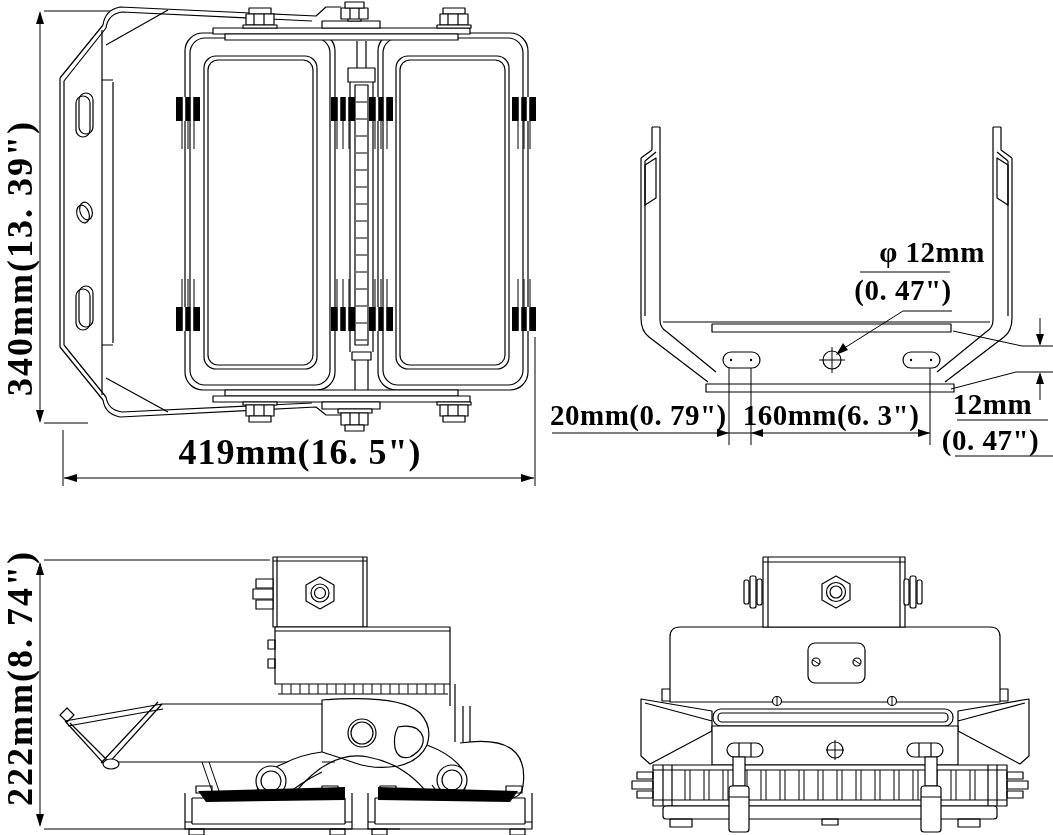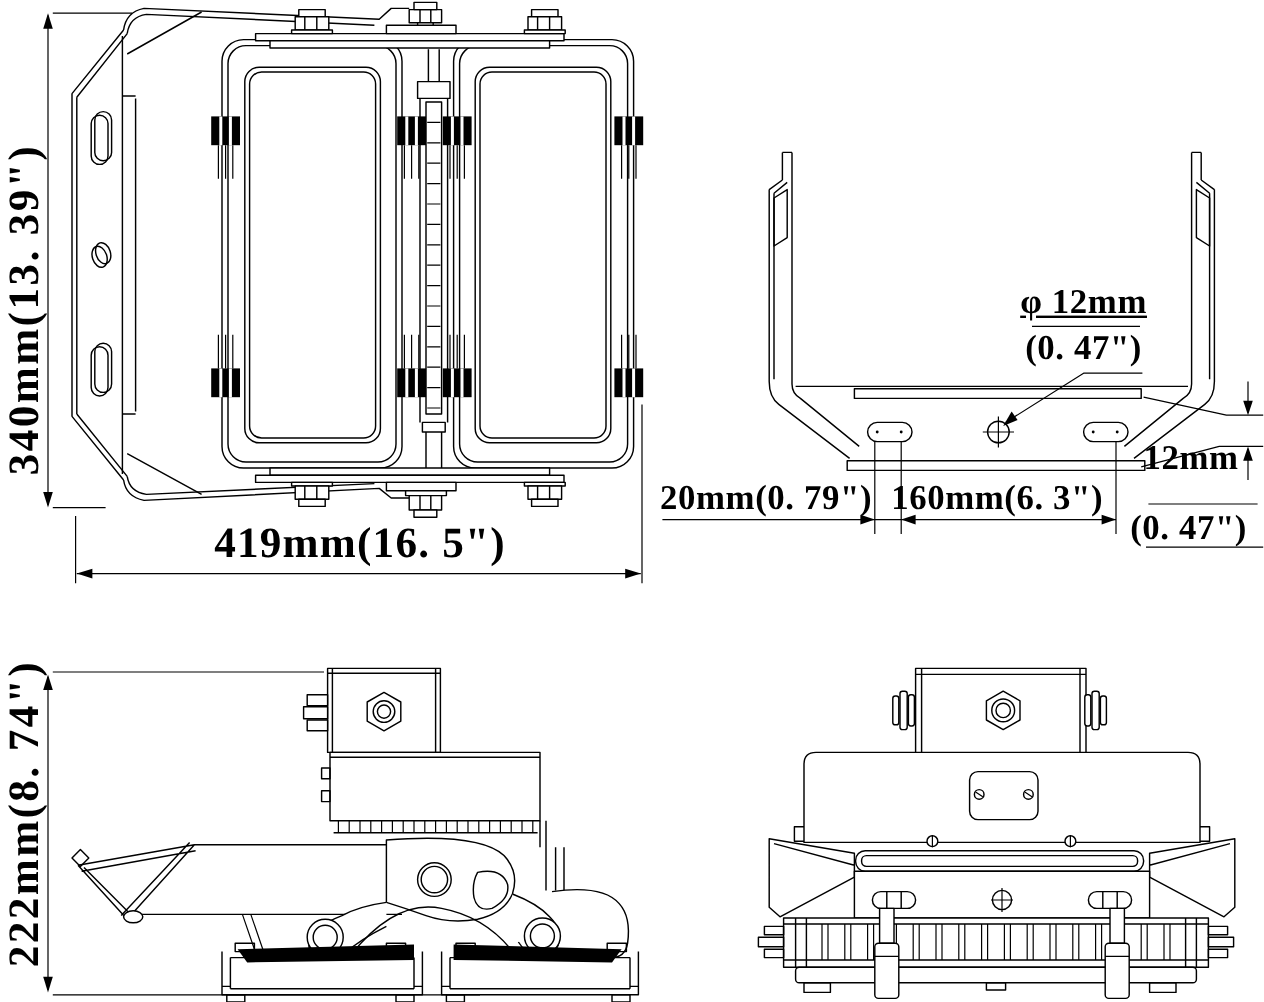--- a/index.html
+++ b/index.html
@@ -295,22 +295,22 @@
       <rect x="729" y="786" width="20" height="46" rx="3"></rect>
           <rect x="921" y="786" width="20" height="46" rx="3"></rect>
       <path d="M729,797 H749 M921,797 H941" fill="none"></path>
     </g>
   </g>
 </svg>
 
 <div class="dim big vdim" style="left:2px;top:432px;width:348px;">340mm(13. 39")</div>
 <div class="dim big" style="left:170px;top:434px;width:260px;">419mm(16. 5")</div>
 
-<div class="dim med" style="left:833px;top:238px;width:140px;text-decoration:underline;">φ 12mm</div>
+<div class="dim med" style="left:862px;top:238px;width:140px;">φ 12mm</div>
 <div class="dim med" style="left:833px;top:276px;width:140px;">(0. 47")</div>
 <div class="dim med" style="left:550px;top:401px;width:175px;">20mm(0. 79")</div>
 <div class="dim med" style="left:735px;top:401px;width:192px;">160mm(6. 3")</div>
-<div class="dim med" style="left:935px;top:368px;width:115px;">12mm</div>
+<div class="dim med" style="left:935px;top:390px;width:115px;">12mm</div>
 <div class="dim med" style="left:928px;top:426px;width:125px;">(0. 47")</div>
 
 <div class="dim big vdim" style="left:2px;top:806px;width:245px;">222mm(8. 74")</div>
 
 </div>
 
 </body></html>

